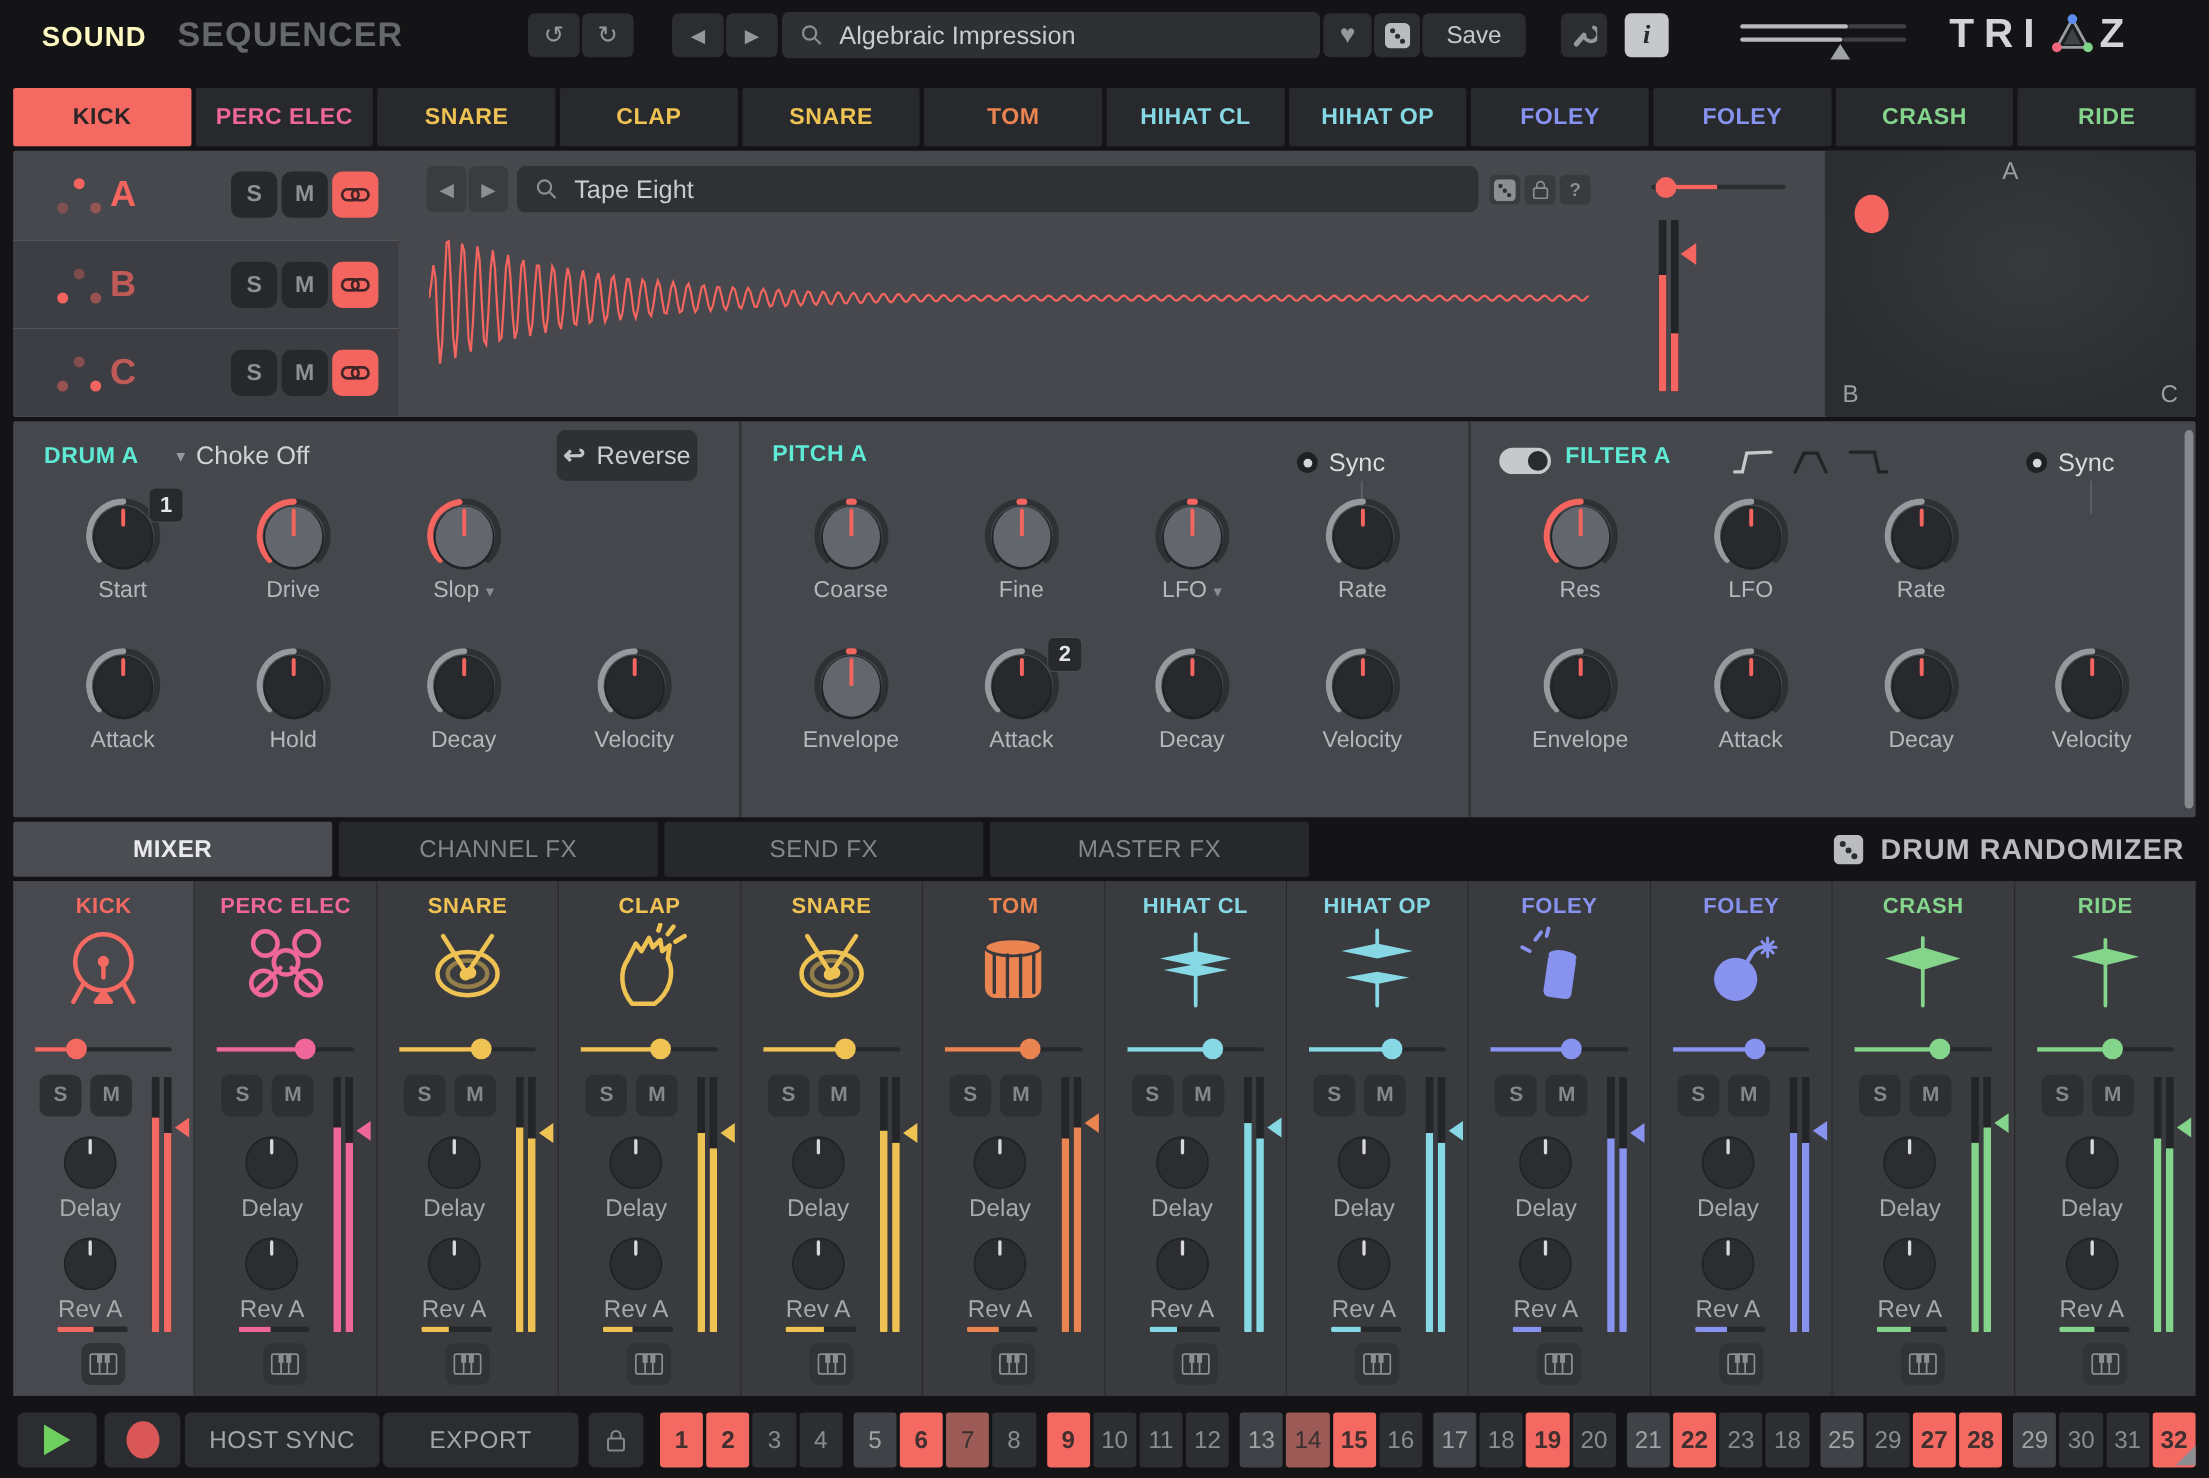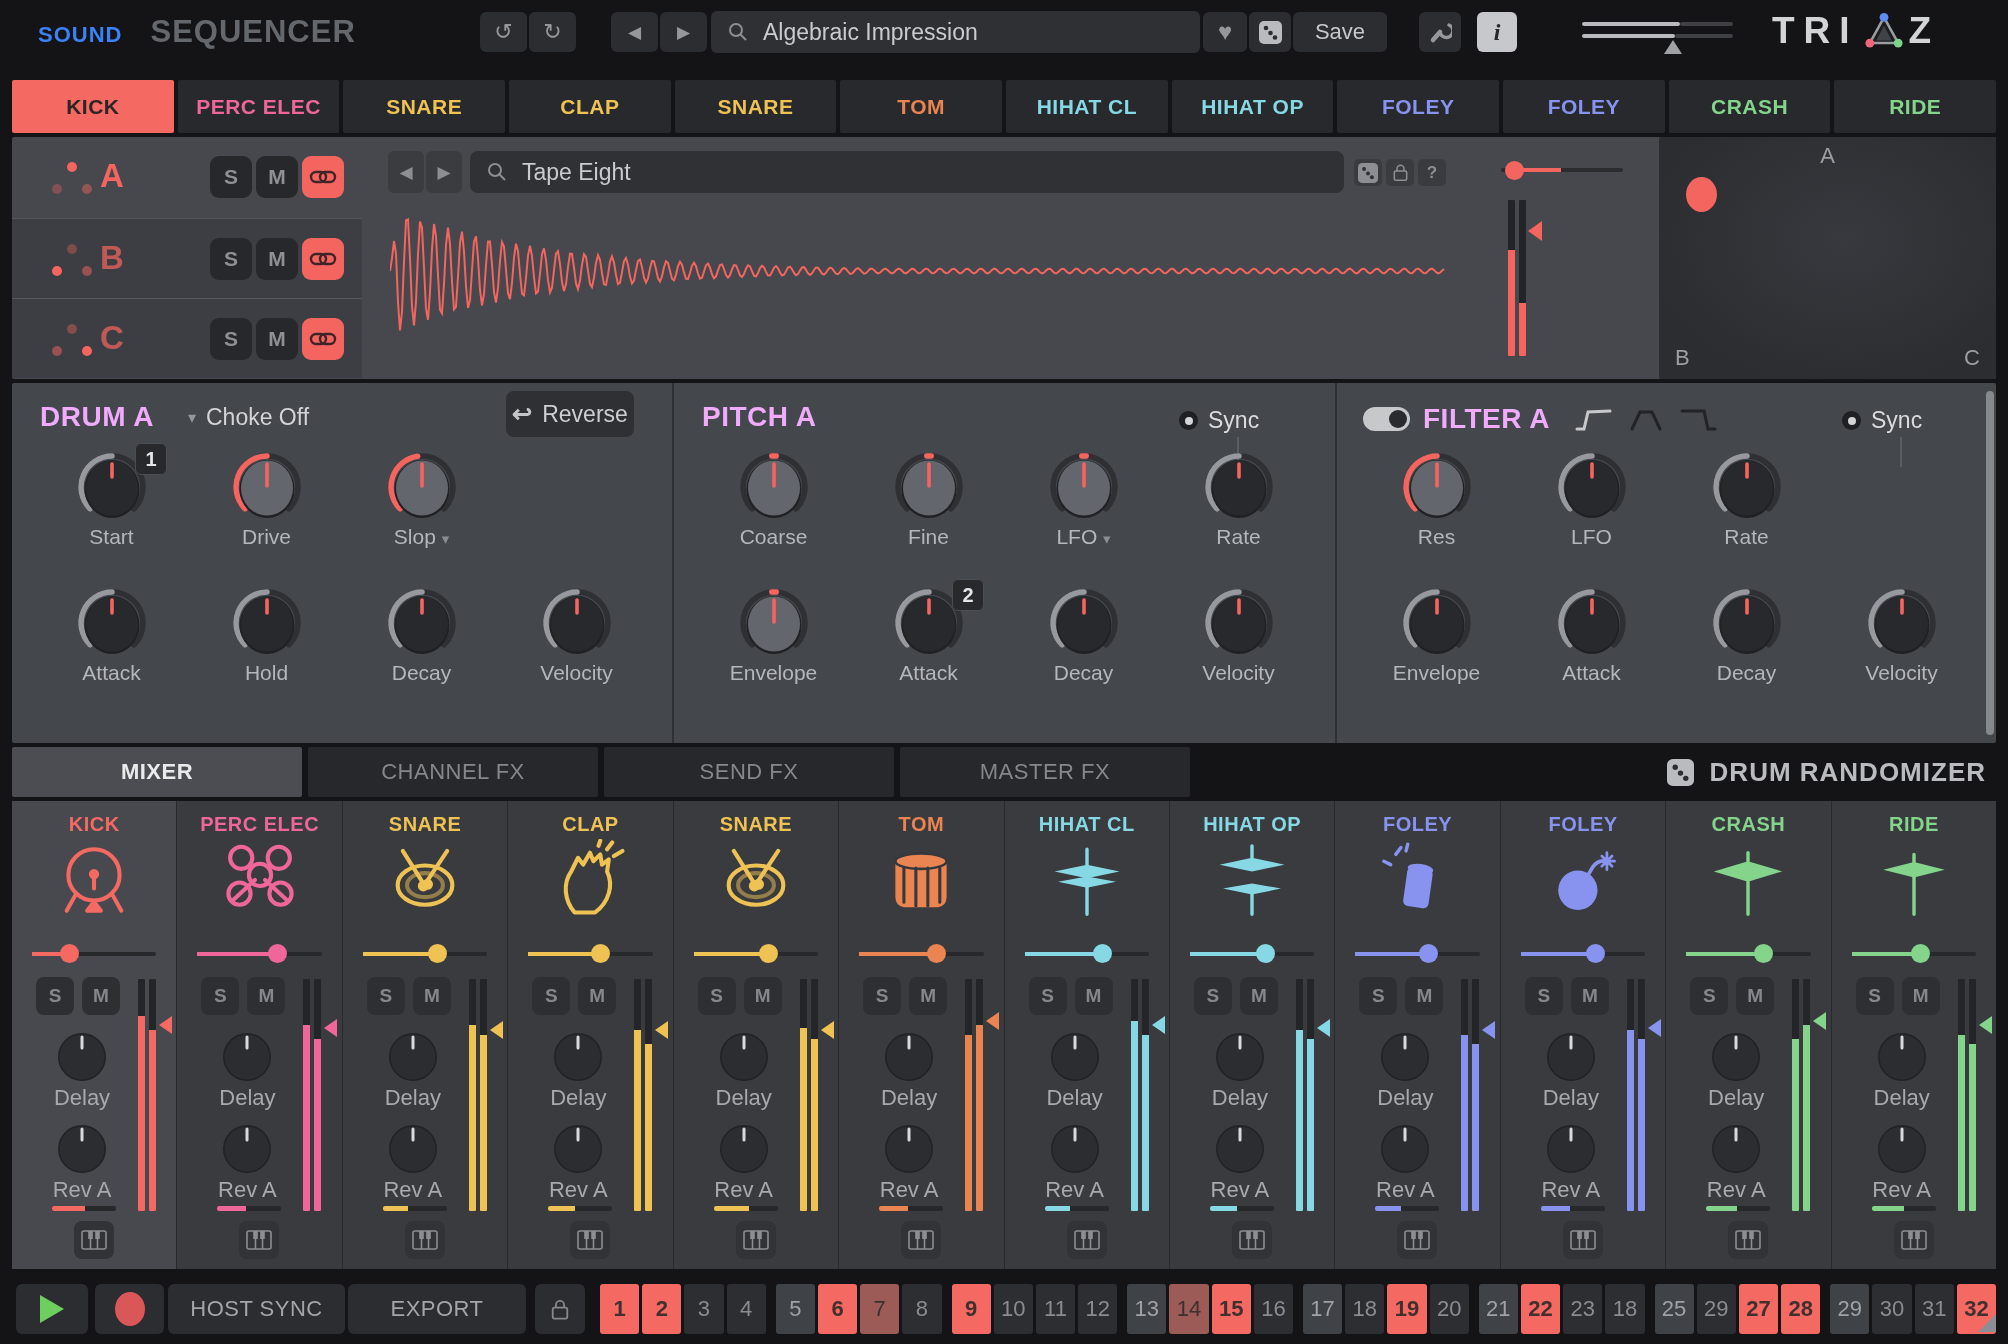--- a/index.html
+++ b/index.html
@@ -1,21 +1,21 @@
 <!DOCTYPE html>
 <html><head>
 <meta charset="utf-8">
 <style>
   html,body{margin:0;padding:0}
   body{width:2008px;height:1344px;background:#141416;position:relative;overflow:hidden;
        font-family:"Liberation Sans",sans-serif;-webkit-font-smoothing:antialiased}
   
   #topbar{position:absolute;left:0;top:0;width:2008px;height:64px}
   #brand{position:absolute;left:38px;top:14px;display:flex;gap:28px;align-items:baseline}
-  #brand .b1{font-size:22px;font-weight:800;letter-spacing:1px;color:#3b82f6}
+  #brand .b1{font-size:25px;font-weight:800;letter-spacing:1px;color:#fef9c3}
   #brand .b2{font-size:31px;font-weight:800;letter-spacing:1px;color:#64676c}
   .tbtn{position:absolute;top:12px;height:40px;background:#2b2d31;border-radius:6px;
         display:flex;align-items:center;justify-content:center;color:#94979b;font-size:22px}
   #search-top{position:absolute;left:711px;top:11px;width:489px;height:42px;background:#2e3033;
         border-radius:6px;display:flex;align-items:center;gap:12px;padding-left:16px;box-sizing:border-box}
   .searchfield input{background:transparent;border:none;outline:none;color:#c9ccce;font-size:23px;
         font-family:"Liberation Sans",sans-serif;width:85%}
   #save-btn{left:1293px;width:94px;font-size:22px;color:#c6c8ca}
   #info-btn{left:1477px;width:40px;background:#c7c8cb;color:#26282b;font-family:"Liberation Serif",serif;
         font-weight:700;font-size:24px;font-style:italic}
@@ -55,21 +55,21 @@
         background:radial-gradient(ellipse at 55% 42%,#37393e 0%,#2b2d31 75%);}
   #xy-pad .cl{position:absolute;color:#9b9ea3;font-size:22px}
   #xy-dot{position:absolute;left:27px;top:40px;width:31px;height:35px;border-radius:50%;background:#f4655f}
   
   #controls{position:absolute;left:12px;top:383px;width:1984px;height:360px;background:#44474c;border-radius:2px}
   .panel{position:absolute;top:0;height:360px}
   #pnl-drum{left:0;width:660px}
   #pnl-pitch{left:660px;width:663px;border-left:2px solid #2e3034;box-sizing:border-box}
   #pnl-filter{left:1323px;width:661px;border-left:2px solid #2e3034;box-sizing:border-box}
   .phead{position:absolute;top:18px;left:28px;display:flex;align-items:center;gap:34px}
-  .ptitle{font-size:28px;font-weight:700;color:#f0abfc;letter-spacing:.5px}
+  .ptitle{font-size:21px;font-weight:700;color:#5eead4;letter-spacing:.5px}
   .choke{display:flex;align-items:center;gap:10px;color:#d2d4d6;font-size:23px}
   .choke .car{color:#95989c;font-size:16px}
   #reverse-btn{position:absolute;left:494px;top:8px;width:128px;height:46px;background:#2e3034;border-radius:8px;
         display:flex;align-items:center;justify-content:center;gap:10px;color:#ccced1;font-size:23px}
   #reverse-btn .ric{font-size:24px;color:#c3c5c8;font-weight:700}
   .krow{position:absolute;left:22px;display:flex}
   .krow.r1{top:62px}.krow.r2{top:198px}
   .kcell{width:155px;height:134px;display:flex;flex-direction:column;align-items:center;position:relative}
   .klabel{margin-top:-4px;font-size:21px;color:#b4b7bb;white-space:nowrap}
   .klabel .caret{color:#8a8d91;font-size:15px}

